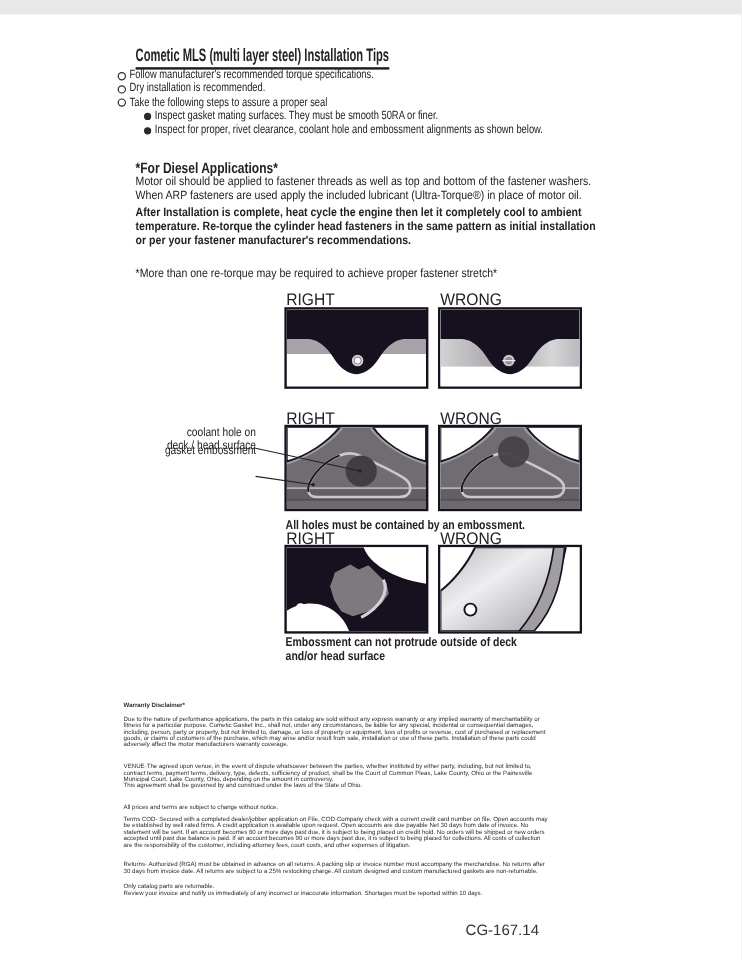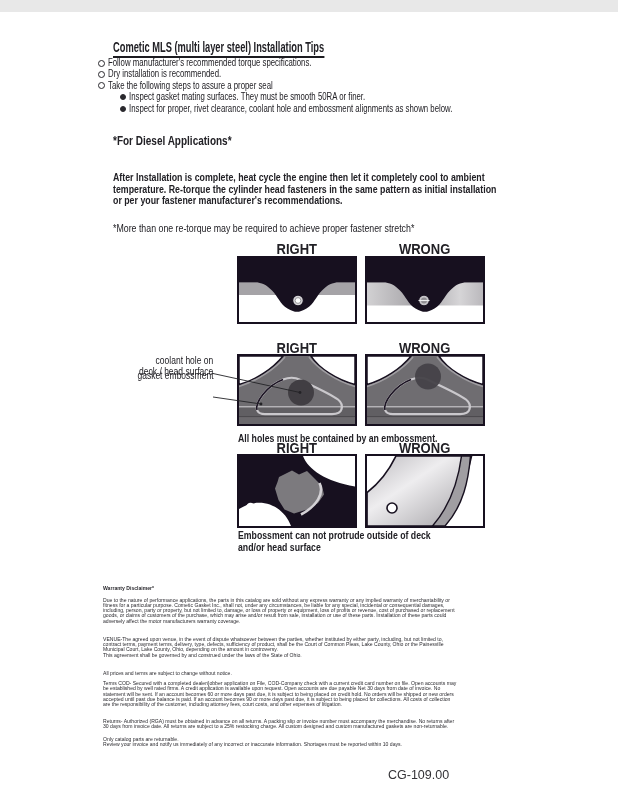--- a/index.html
+++ b/index.html
@@ -18,21 +18,21 @@
   }
   .bullets{font-size:10px;line-height:11.4px;}
   .brow{display:flex;align-items:flex-start;height:11.4px;}
   .bmark{width:5px;height:5px;border:1px solid #2a292e;border-radius:50%;
     margin:2.5px 3px 0 0;flex:0 0 auto;}
   .bmark.filled{background:#2a292e;width:4px;height:4px;margin-top:3px;}
   .brow.sub{margin-left:22px;}
   .btext{font-size:10px;white-space:nowrap;}
   .h2{font-size:12.5px;font-weight:bold;}
   .body{font-size:10px;line-height:11.5px;}
-  .panel-label{font-size:14px;font-weight:bold;text-align:center;width:120px;}
+  .panel-label{font-size:14px;font-weight:normal;text-align:left;width:120px;}
   .caption{font-size:10.5px;font-weight:600;line-height:11.5px;}
   .diagram{display:block;background:#fff;border:2px solid #17101f;box-sizing:border-box;}
   .sidelabel{font-size:10px;line-height:10.5px;text-align:right;}
   .legal{font-size:10.2px;line-height:10.5px;width:880px;
     transform:scale(0.5);transform-origin:0 0;color:#2b2a2f;}
   .legal p{margin:0;white-space:pre-line;}
   .legal .lh{font-weight:bold;}
   .pageno{font-size:12.5px;color:#333236;}
 </style>
 </head>
@@ -62,20 +62,24 @@
       <span class="btext cx" style="transform:scaleX(0.78);">Inspect gasket mating surfaces.  They must be smooth 50RA or finer.</span>
     </div>
     <div class="brow sub">
       <span class="bmark filled"></span>
       <span class="btext cx" style="transform:scaleX(0.78);">Inspect for proper, rivet clearance, coolant hole and embossment alignments as shown below.</span>
     </div>
   </div>
 
   <div class="abs" style="left:113px;top:119px;">
     <span class="h2 cx" style="transform:scaleX(0.8);">*For Diesel Applications*</span>
+  </div>
+  <div class="abs" style="left:113px;top:134px;">
+    <span class="body cx" style="transform:scaleX(0.88);">Motor oil should be applied to fastener threads as well as top and bottom of the fastener washers.
+When ARP fasteners are used apply the included lubricant (Ultra-Torque®) in place of motor oil.</span>
   </div>
   <div class="abs" style="left:113px;top:160px;font-weight:bold;">
     <span class="body cx" style="transform:scaleX(0.88);">After Installation is complete, heat cycle the engine then let it completely cool to ambient
 temperature. Re-torque the cylinder head fasteners in the same pattern as initial installation
 or per your fastener manufacturer's recommendations.</span>
   </div>
   <div class="abs" style="left:113px;top:206px;">
     <span class="body cx" style="transform:scaleX(0.88);">*More than one re-torque may be required to achieve proper fastener stretch*</span>
   </div>
 
@@ -220,15 +224,15 @@
 statement will be sent.  If an account becomes 60 or more days past due, it is subject to being placed on credit hold.  No orders will be shipped or new orders
 accepted until past due balance is paid.  If an account becomes 90 or more days past due, it is subject to being placed for collections.  All costs of collection
 are the responsibility of the customer, including attorney fees, court costs, and other expenses of litigation.</p>
       <p style="margin-bottom:15px;">Returns- Authorized (RGA) must be obtained in advance on all returns.  A packing slip or invoice number must accompany the merchandise.  No returns after
 30 days from invoice date.  All returns are subject to a 25% restocking charge.  All custom designed and custom manufactured gaskets are non-returnable.</p>
       <p>Only catalog parts are returnable.
 Review your invoice and notify us immediately of any incorrect or inaccurate information.  Shortages must be reported within 10 days.</p>
     </div>
   </div>
 
-  <div class="abs pageno" style="left:388px;top:756px;">CG-109.00</div>
+  <div class="abs pageno" style="left:388px;top:756px;">CG-167.14</div>
 
 </div>
 
 </body></html>

